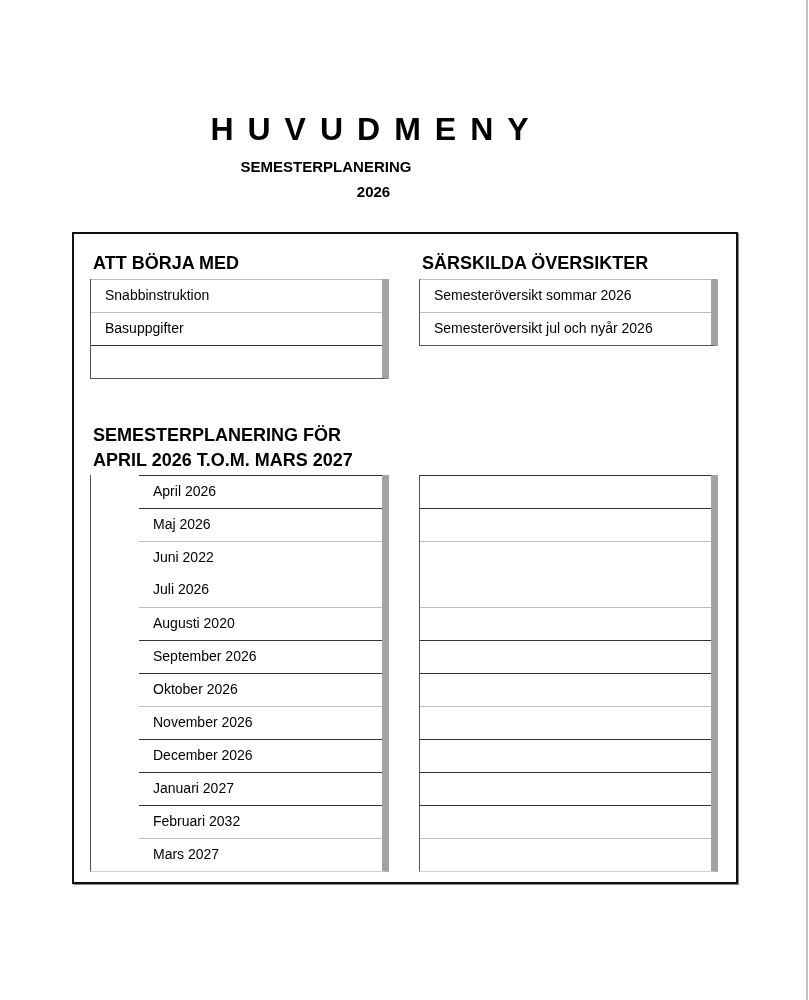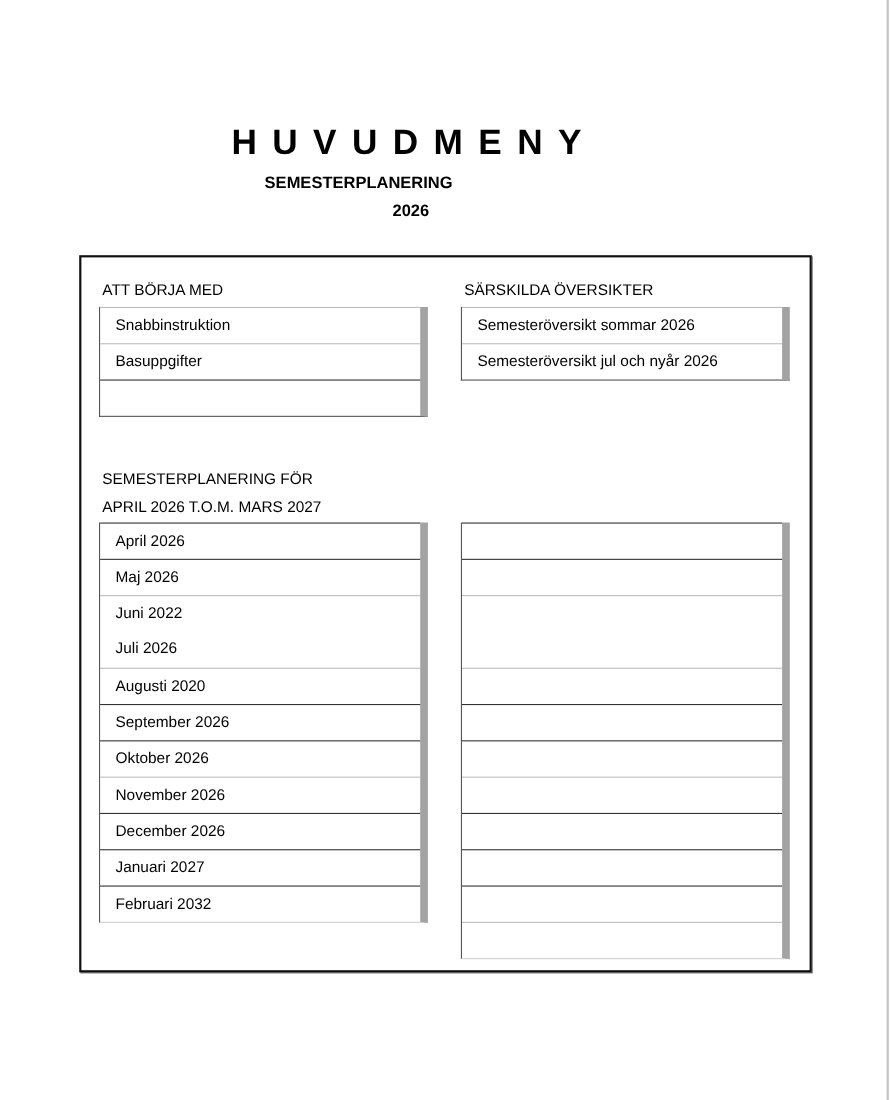--- a/index.html
+++ b/index.html
@@ -22,21 +22,21 @@
   }
   .year {
     position: absolute; left: 0; width: 747px; top: 183px; text-align: center;
     font-size: 15px; font-weight: bold; line-height: 18px;
   }
   .panel {
     position: absolute; left: 72px; top: 232px; width: 662px; height: 648px;
     border: 2px solid #111; box-shadow: 1px 1px 0 #888;
   }
   .section-heading {
-    position: absolute; font-size: 14px; font-weight: normal; line-height: 17px;
+    position: absolute; font-size: 18px; font-weight: bold; line-height: 17px;
   }
   .list {
     position: absolute; width: 299px; box-sizing: border-box;
     border-left: 1px solid #555; border-right: 7px solid #a3a3a3;
   }
   .row {
     height: 33px; box-sizing: border-box; border-top: 1px solid #bdbdbd;
     font-size: 14px; line-height: 30px; padding-left: 14px; cursor: pointer;
   }
   .row.dark-top { border-top: 1px solid #333; }
@@ -64,32 +64,33 @@
 
 <div class="section-heading" style="left:422px; top:255px;">SÄRSKILDA ÖVERSIKTER</div>
 <div class="list row-bottom" style="left:419px; top:279px;">
   <div class="row">Semesteröversikt sommar 2026</div>
   <div class="row">Semesteröversikt jul och nyår 2026</div>
 </div>
 
 <div class="section-heading" style="left:93px; top:427px;">SEMESTERPLANERING FÖR</div>
 <div class="section-heading" style="left:93px; top:452px;">APRIL 2026 T.O.M. MARS 2027</div>
 
-<div class="list row-bottom-light" style="left:90px; top:475px;">
+<div class="list row-bottom-light" style="left:90px; top:475px;padding-left:48px;">
   <div class="row dark-top">April 2026</div>
   <div class="row dark-top">Maj 2026</div>
   <div class="row">Juni 2022</div>
   <div class="row" style="border-top:none;">Juli 2026</div>
   <div class="row">Augusti 2020</div>
   <div class="row dark-top">September 2026</div>
   <div class="row dark-top">Oktober 2026</div>
   <div class="row">November 2026</div>
   <div class="row dark-top">December 2026</div>
   <div class="row dark-top">Januari 2027</div>
   <div class="row dark-top">Februari 2032</div>
+  <div class="row">Mars 2027</div>
 </div>
 
 <div class="list row-bottom-light" style="left:419px; top:475px;">
   <div class="row dark-top"></div>
   <div class="row dark-top"></div>
   <div class="row tall"></div>
   <div class="row"></div>
   <div class="row dark-top"></div>
   <div class="row dark-top"></div>
   <div class="row"></div>

